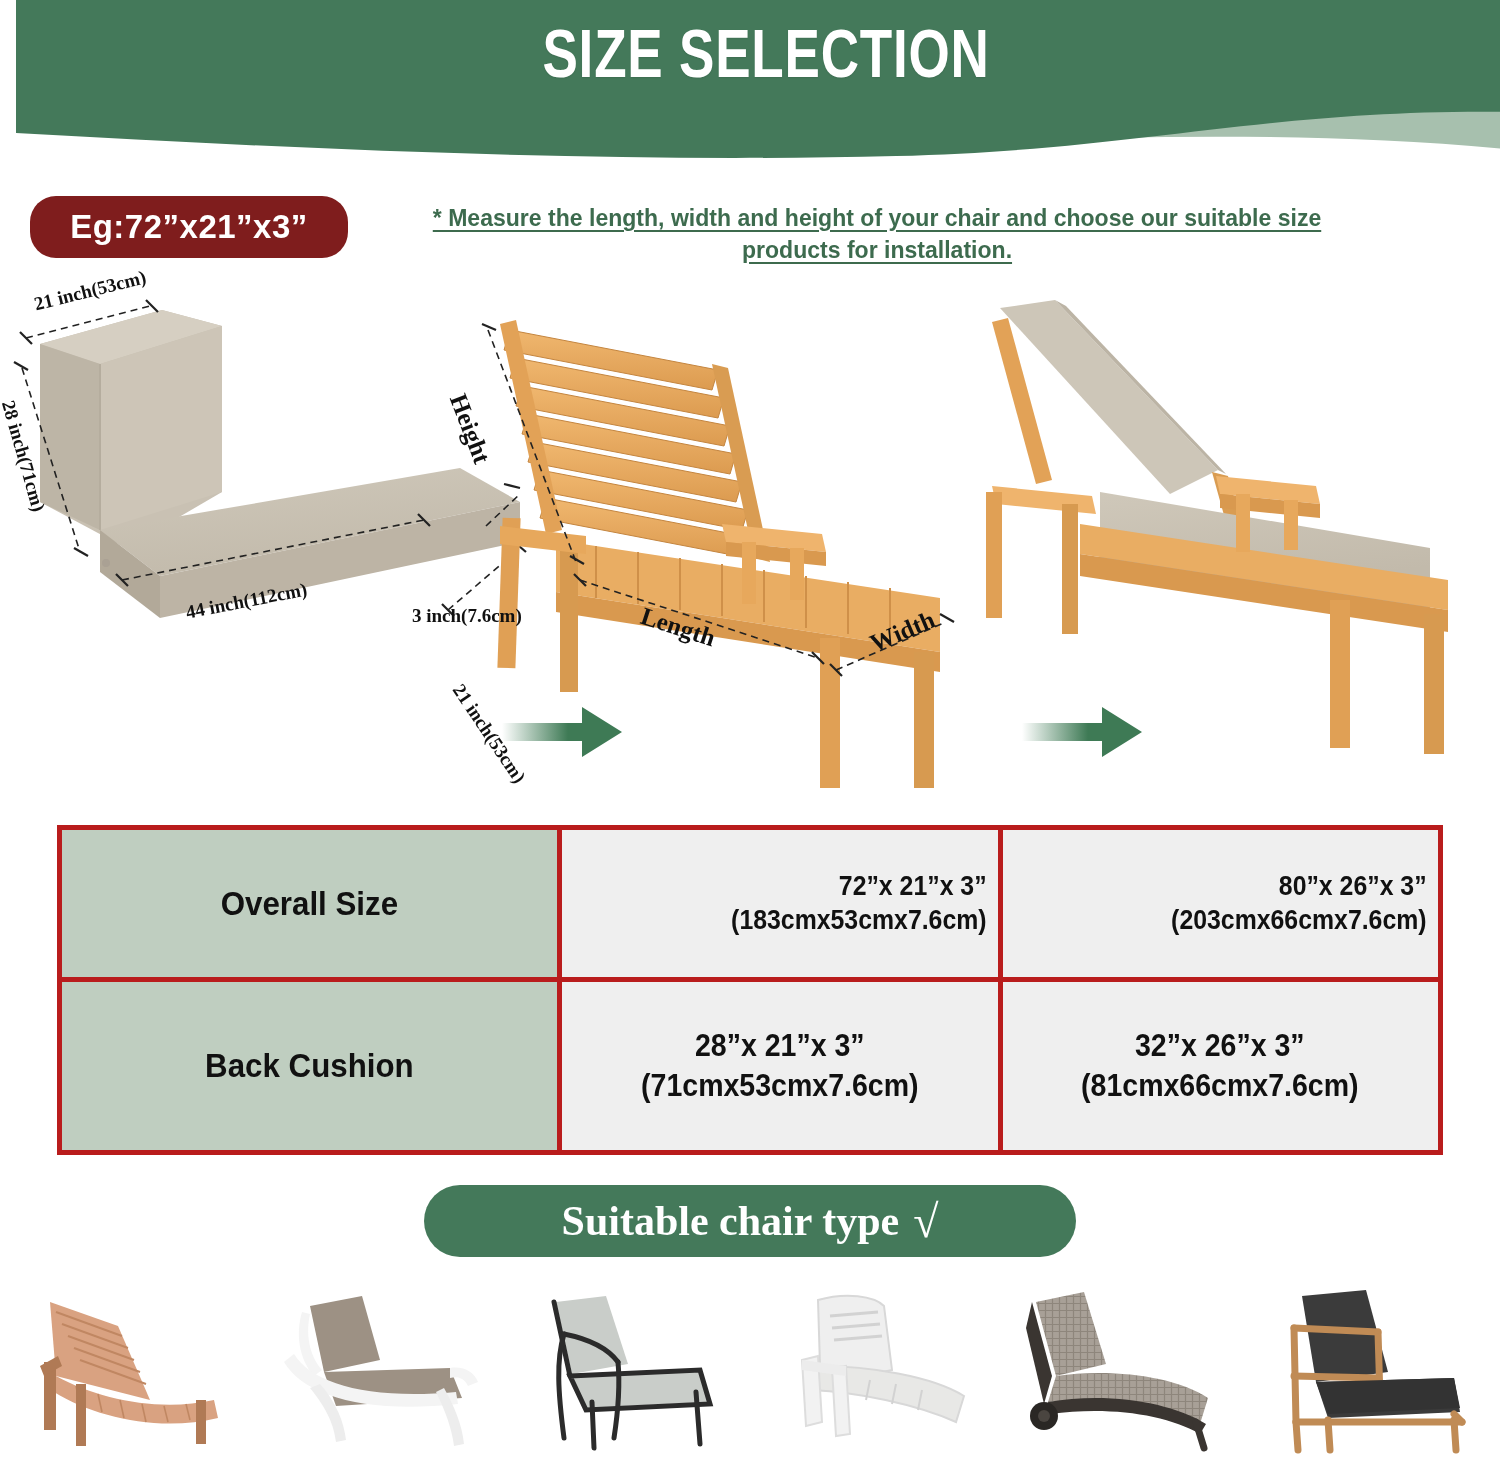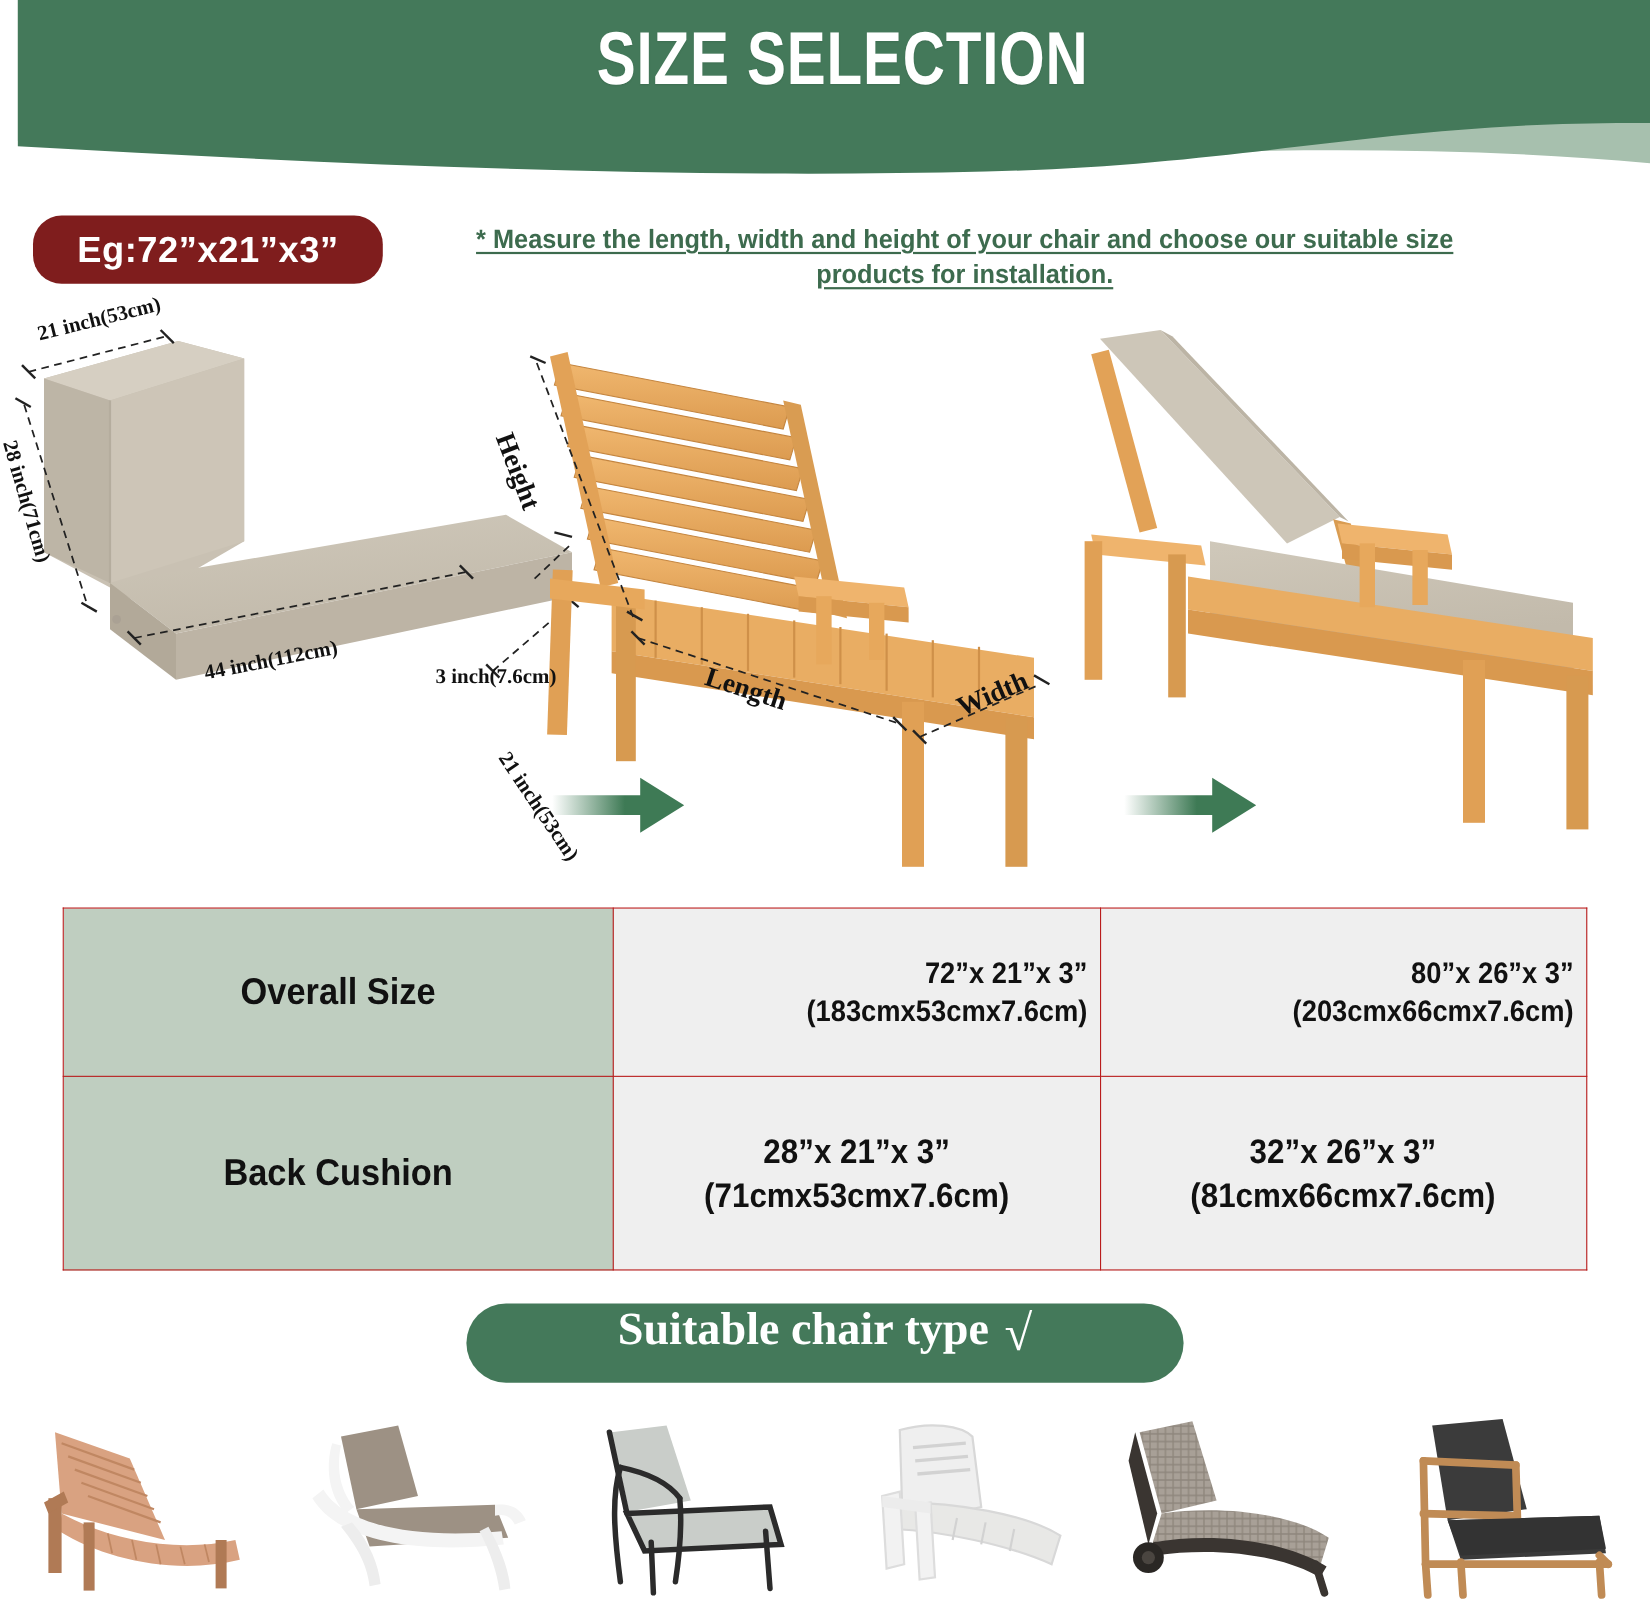--- a/index.html
+++ b/index.html
@@ -41,42 +41,42 @@
   .dimlabel{
     position:absolute; font-family:"Liberation Serif", serif;
     font-weight:bold; color:#111; white-space:nowrap;
   }
 
   
   .spec-table{
     position:absolute; left:57px; top:825px; width:1386px; height:330px;
     border-collapse:collapse; table-layout:fixed;
   }
-  .spec-table td{ border:1px solid #b91c1c; vertical-align:middle; }
+  .spec-table td{ border:5px solid #b91c1c; vertical-align:middle; }
   .spec-table td.rowhead{
     width:500px; background:#bfcec0; text-align:center;
     font-size:34px; font-weight:bold; color:#111;
     transform:none;
   }
   .spec-table td.cell{
     background:#efefef; text-align:center; color:#111;
     font-weight:bold; line-height:1.28;
   }
   .cell .l1{ display:block; }
   .cell .l2{ display:block; }
   tr.r-overall .cell{ font-size:27px;text-align:right; }
   tr.r-back .cell, tr.r-chair .cell{ font-size:31px; }
   .rowhead-inner{ display:inline-block; transform:scaleX(0.92); }
   .cell-inner{ display:inline-block; transform:scaleX(0.92); }
 
   
   .suit-banner{
     position:absolute; left:424px; top:1185px; width:652px; height:72px;
     background:#44795a; border-radius:36px; color:#fff;
-    display:flex; align-items:flex-start; justify-content:center;
+    display:flex; align-items:center; justify-content:center;
     font-family:"Liberation Serif", serif; font-weight:bold; font-size:42px;
   }
   .suit-banner .chk{ margin-left:14px; font-size:46px; font-weight:normal; }
 
   
   .thumbs{
     position:absolute; left:0; top:1272px; width:1500px; height:196px;
     display:flex; align-items:center;
   }
   .thumb{ width:250px; height:196px; position:relative; }
@@ -240,21 +240,21 @@
       <rect x="1424" y="334" width="20" height="140" fill="#d79a50"></rect>
     </g>
   </svg>
 
   <span class="dimlabel" style="left:32px; top:14px; font-size:19px; transform:rotate(-14deg); transform-origin:left top;">21 inch(53cm)</span>
 
   <span class="dimlabel" style="left:18px; top:118px; font-size:19px; transform:rotate(74deg); transform-origin:left top;">28 inch(71cm)</span>
 
   <span class="dimlabel" style="left:184px; top:322px; font-size:19px; transform:rotate(-11deg); transform-origin:left top;">44 inch(112cm)</span>
 
-  <span class="dimlabel" style="left:396px; top:325px; font-size:19px;">3 inch(7.6cm)</span>
+  <span class="dimlabel" style="left:412px; top:325px; font-size:19px;">3 inch(7.6cm)</span>
 
   <span class="dimlabel" style="left:466px; top:400px; font-size:19px; transform:rotate(56deg); transform-origin:left top;">21 inch(53cm)</span>
 
   <span class="dimlabel" style="left:470px; top:110px; font-size:25px; transform:rotate(69deg); transform-origin:left top;">Height</span>
 
   <span class="dimlabel" style="left:646px; top:322px; font-size:25px; transform:rotate(18deg); transform-origin:left top;">Length</span>
 
   <span class="dimlabel" style="left:866px; top:352px; font-size:25px; transform:rotate(-23deg); transform-origin:left top;">Width</span>
 </div>
 

